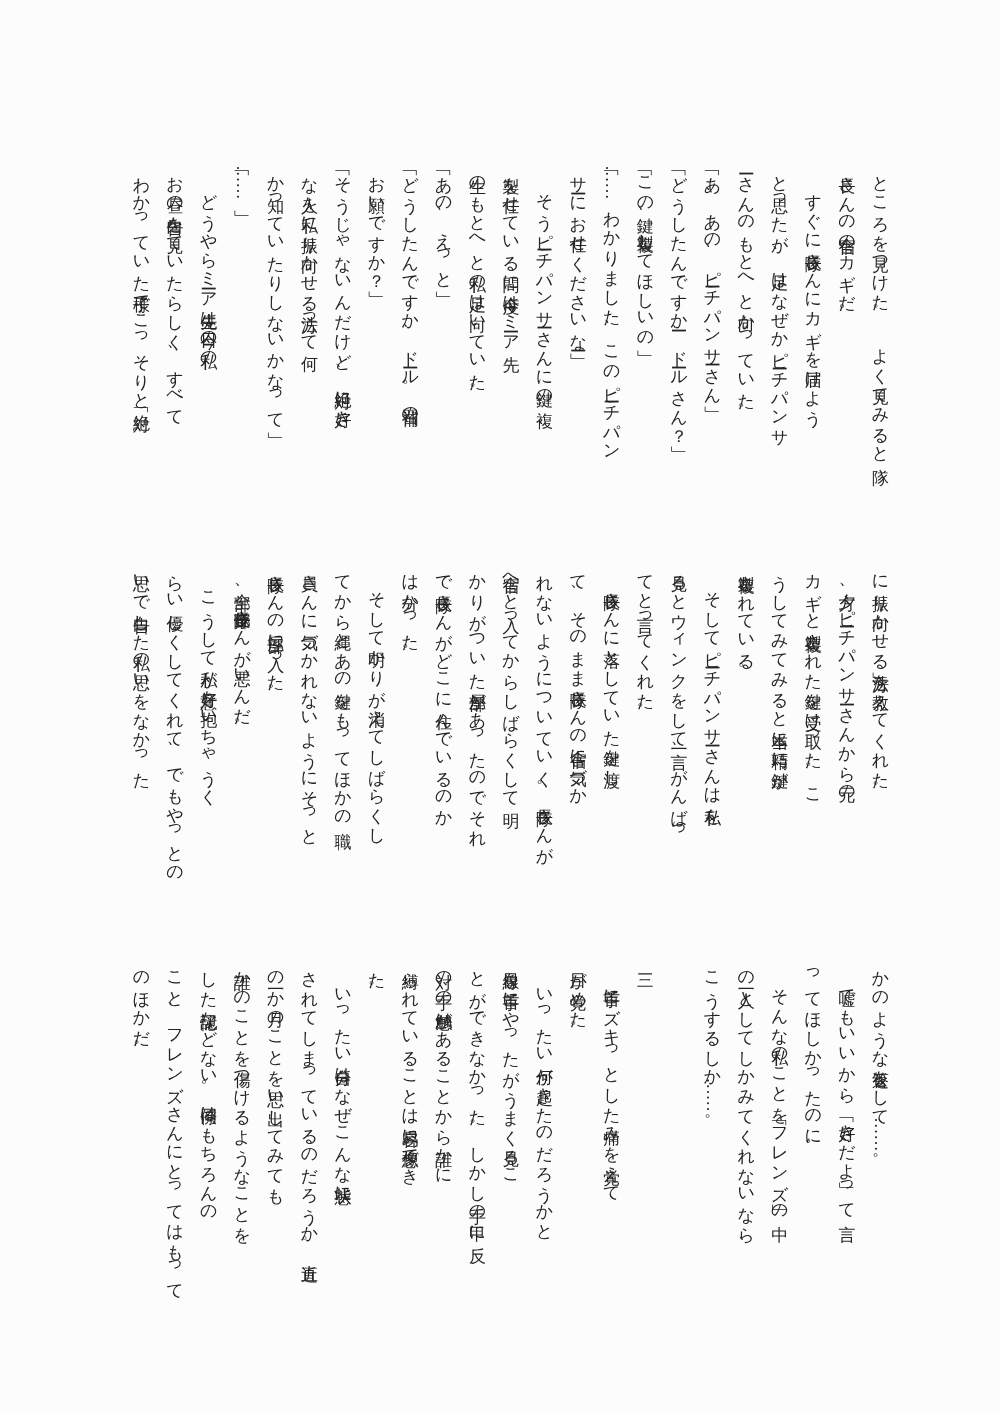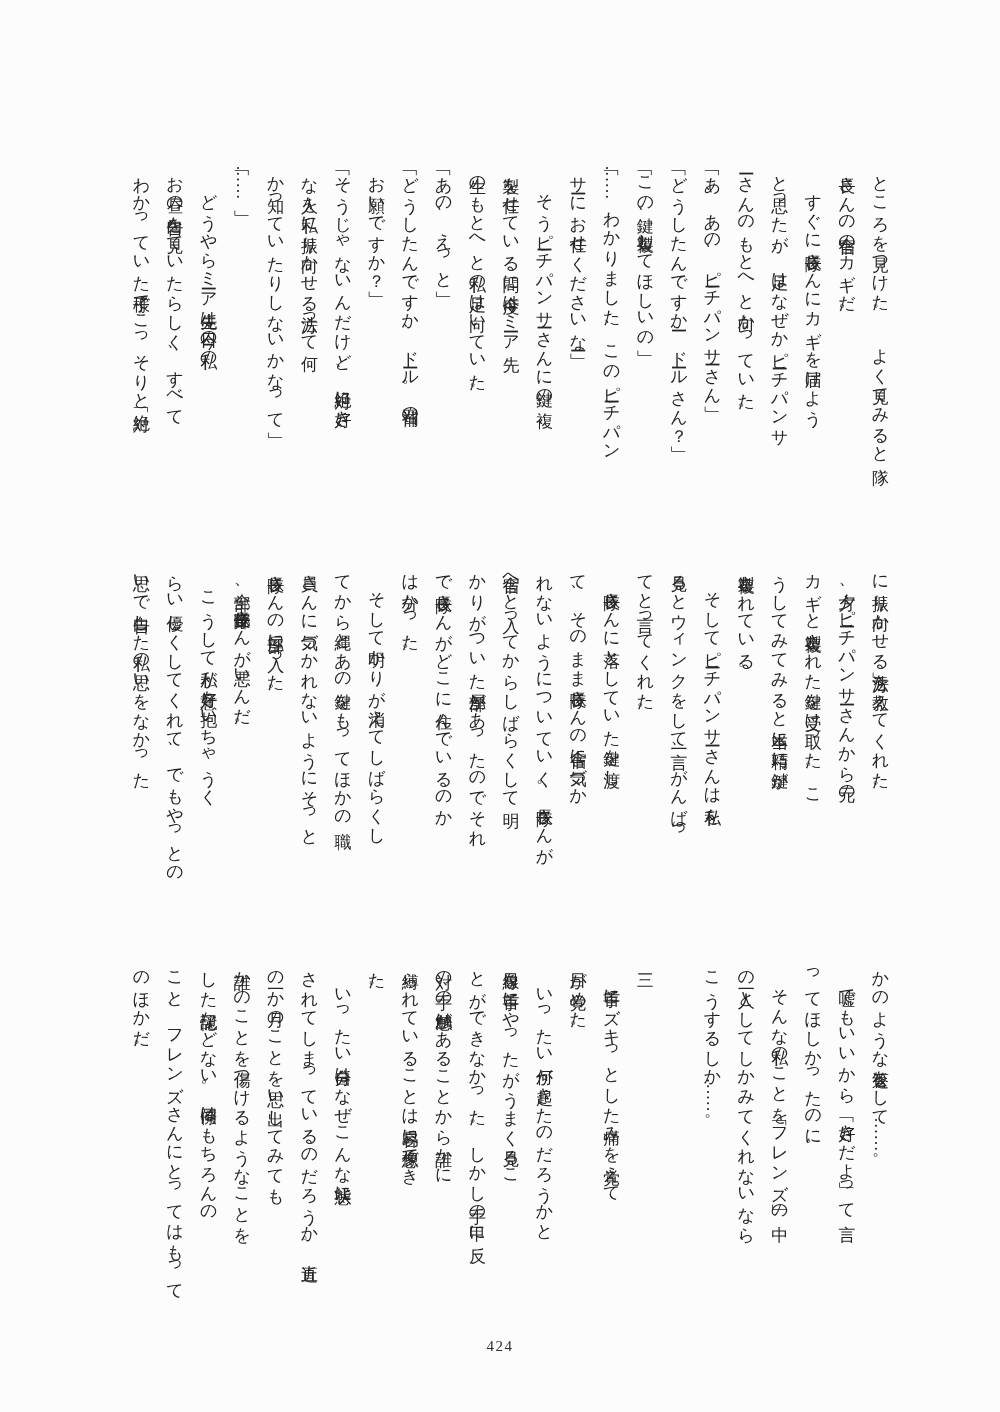--- a/index.html
+++ b/index.html
@@ -115,14 +115,13 @@
       <p>縛られていることは容易に想像でき</p>
       <p>た。</p>
       <p>　いったい自分はなぜこんな状態に</p>
       <p>されてしまっているのだろうか。直近</p>
       <p>の一か月のことを思い出してみても</p>
       <p>誰かのことを傷つけるようなことを</p>
       <p>した記憶などない。同僚はもちろんの</p>
       <p>こと、フレンズさんにとってはもって</p>
       <p>のほかだ。</p>
     </div>
-  <div class="pagenum">424</div>
 </div>
 
 </body></html>

